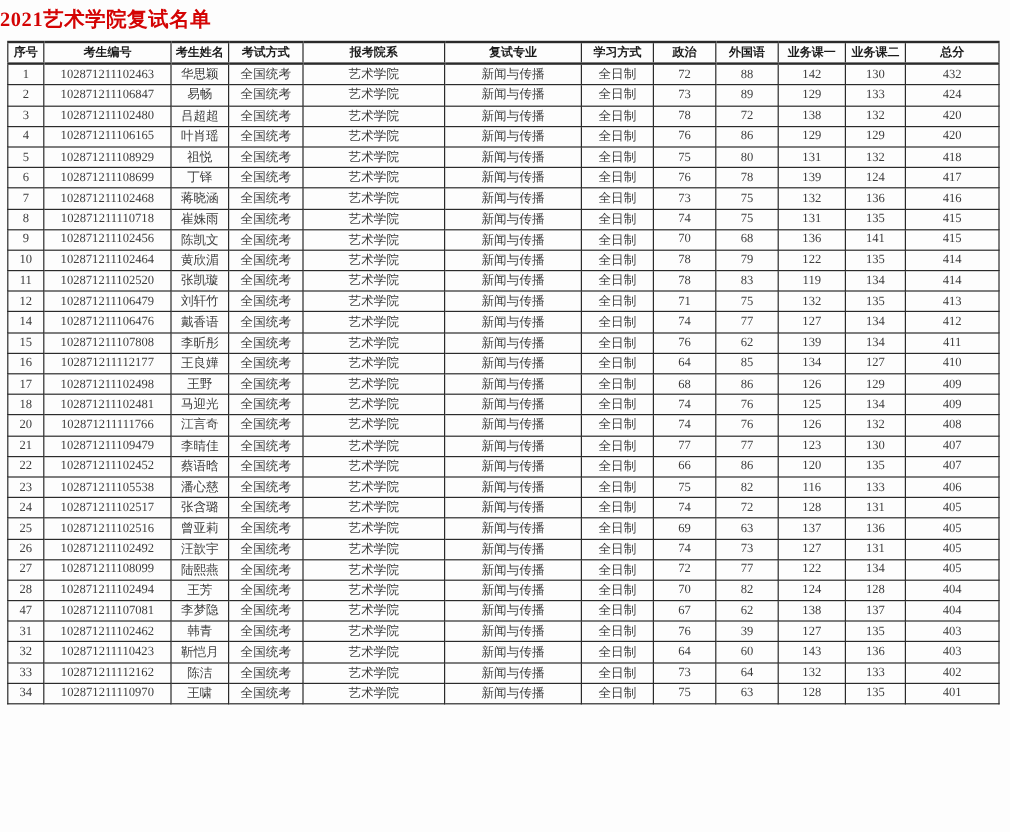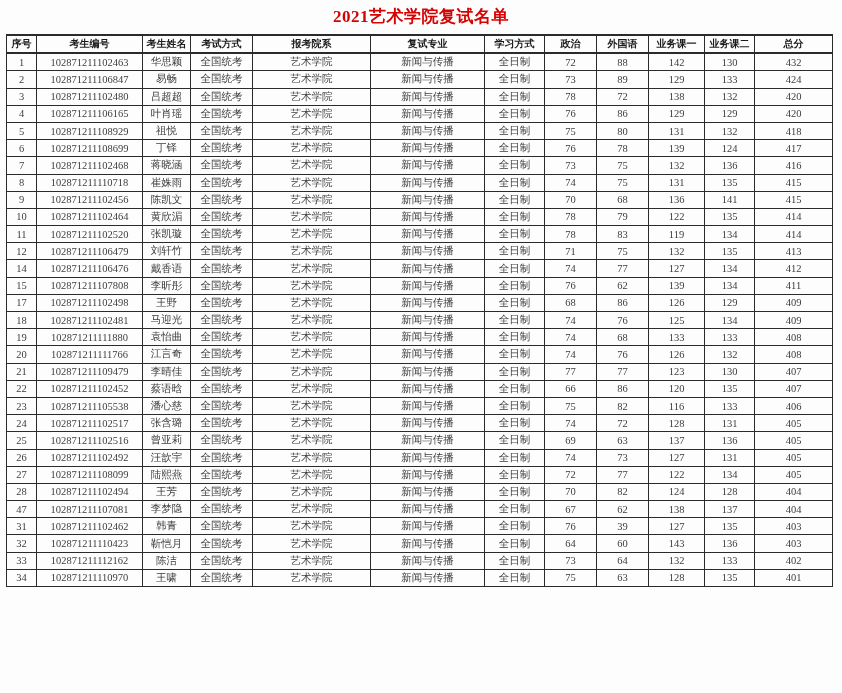--- a/index.html
+++ b/index.html
@@ -9,21 +9,21 @@
     width: 842px;
     font-family: "Liberation Serif", "DejaVu Serif", serif;
   }
   .page {
     width: 842px;
     height: 693px;
     background: #fdfdfd;
     overflow: hidden;
   }
   .doc-title {
-    text-align: center;
+    text-align: left;
     font-size: 17px;
     font-weight: bold;
     margin: 0;
     padding: 5px 0 6px 0;
     letter-spacing: 0.5px;
   }
   table.roster {
     border-collapse: collapse;
     table-layout: fixed;
     width: 668px;
@@ -289,20 +289,34 @@
           <td>艺术学院</td>
           <td>新闻与传播</td>
           <td>全日制</td>
           <td>76</td>
           <td>62</td>
           <td>139</td>
           <td>134</td>
           <td>411</td>
         </tr>
         <tr>
+          <td>16</td>
+          <td>102871211112177</td>
+          <td>王良嬅</td>
+          <td>全国统考</td>
+          <td>艺术学院</td>
+          <td>新闻与传播</td>
+          <td>全日制</td>
+          <td>64</td>
+          <td>85</td>
+          <td>134</td>
+          <td>127</td>
+          <td>410</td>
+        </tr>
+        <tr>
           <td>17</td>
           <td>102871211102498</td>
           <td>王野</td>
           <td>全国统考</td>
           <td>艺术学院</td>
           <td>新闻与传播</td>
           <td>全日制</td>
           <td>68</td>
           <td>86</td>
           <td>126</td>
@@ -317,34 +331,20 @@
           <td>艺术学院</td>
           <td>新闻与传播</td>
           <td>全日制</td>
           <td>74</td>
           <td>76</td>
           <td>125</td>
           <td>134</td>
           <td>409</td>
         </tr>
         <tr>
-          <td>19</td>
-          <td>102871211111880</td>
-          <td>袁怡曲</td>
-          <td>全国统考</td>
-          <td>艺术学院</td>
-          <td>新闻与传播</td>
-          <td>全日制</td>
-          <td>74</td>
-          <td>68</td>
-          <td>133</td>
-          <td>133</td>
-          <td>408</td>
-        </tr>
-        <tr>
           <td>20</td>
           <td>102871211111766</td>
           <td>江言奇</td>
           <td>全国统考</td>
           <td>艺术学院</td>
           <td>新闻与传播</td>
           <td>全日制</td>
           <td>74</td>
           <td>76</td>
           <td>126</td>

